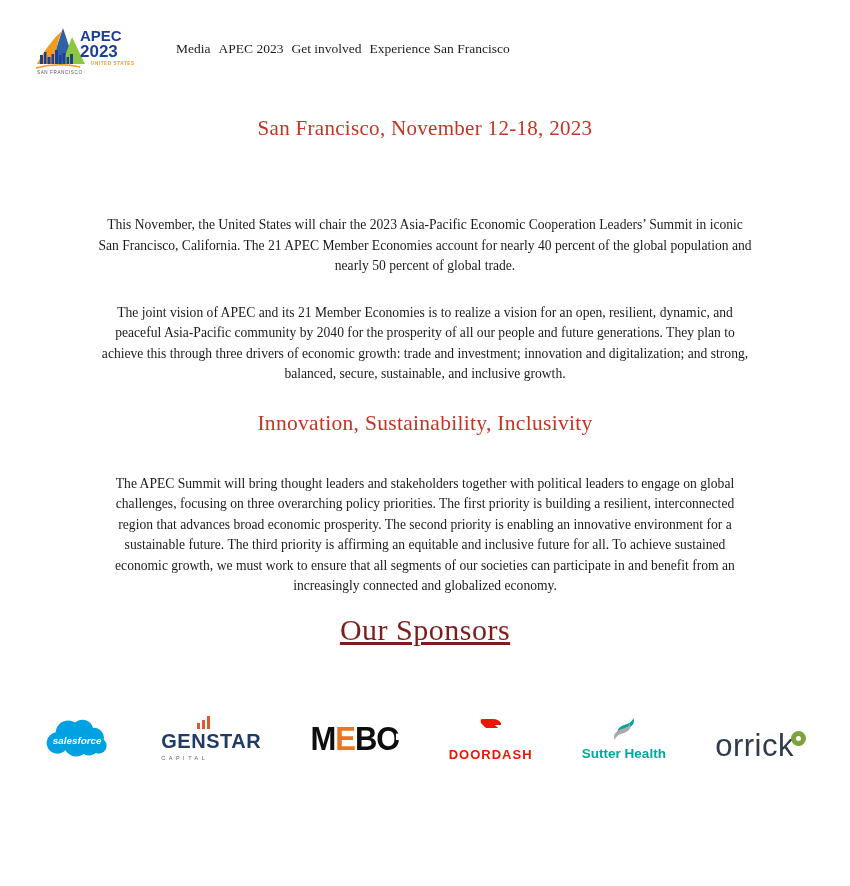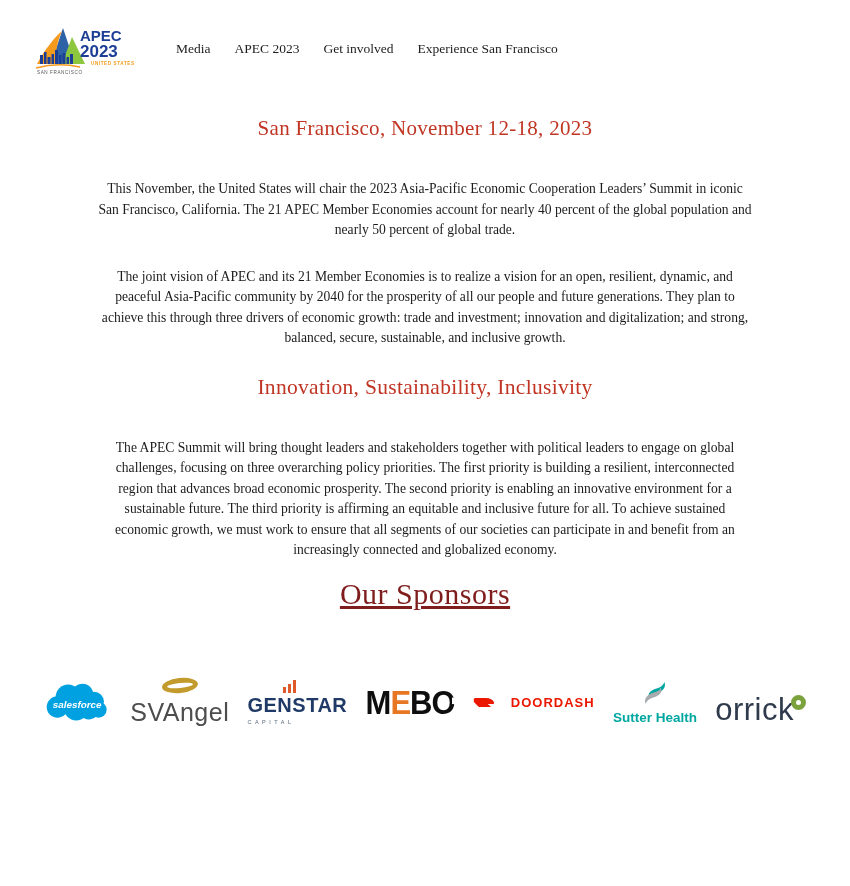--- a/index.html
+++ b/index.html
@@ -2,30 +2,30 @@
 <html><head>
 <meta charset="utf-8">
 <style>
   * { margin:0; padding:0; box-sizing:border-box; }
   html,body { width:850px; height:886px; background:#ffffff; overflow:hidden;
               font-family:"Liberation Serif", serif; color:#1b1b1b; }
 
   
   .site-header { display:flex; align-items:center; padding:20px 0 0 34px; height:84px; }
   .apec-logo { width:112px; height:56px; flex:0 0 auto; cursor:pointer; }
-  .main-nav { display:flex; gap:24px; margin-left:30px; margin-top:-6px; }
+  .main-nav { display:flex; gap:8px; margin-left:30px; margin-top:-6px; }
   .main-nav a { font-size:13.5px; color:#1d1d1d; text-decoration:none; cursor:pointer; }
 
   
   main { text-align:center; }
   .page-title { font-size:42px; font-weight:400; letter-spacing:0.5px; color:#171717; margin-top:52px; }
   .red-heading { color:#c13524; font-weight:500; font-size:21px; letter-spacing:0.3px; }
   .hero-subtitle { margin-top:32px; }
   .body-par { width:655px; margin:0 auto; font-size:13.6px; line-height:20.5px; color:#1b1b1b; }
-  .par-1 { margin-top:38px; }
+  .par-1 { margin-top:74px; }
   .par-2 { margin-top:26px; }
   .priorities-heading { margin-top:26px; font-size:21.5px; }
   .par-3 { margin-top:38px; }
   .sponsors-heading { margin-top:16px; font-size:30px; font-weight:400; color:#7f1d1d; letter-spacing:0.5px;text-decoration:underline; }
 
   
   .sponsor-row { margin-top:44px; padding:0 44px; display:flex; justify-content:space-between; align-items:center; height:96px; }
   .sponsor { display:flex; flex-direction:column; align-items:center; justify-content:center; }
 
   
@@ -42,21 +42,21 @@
   .genstar .bars i:nth-child(1){ height:6px; } .genstar .bars i:nth-child(2){ height:9px; } .genstar .bars i:nth-child(3){ height:13px; }
   .genstar .gs-text { font-family:"Liberation Sans", sans-serif; font-size:20px; font-weight:700; color:#1F3A66; letter-spacing:0.5px; margin-top:1px; }
   .genstar .gs-sub { font-family:"Liberation Sans", sans-serif; font-size:5.5px; letter-spacing:3.5px; color:#5A6B7C; margin-top:2px; }
 
   
   .mebo { position:relative; font-family:"Liberation Sans", sans-serif; font-weight:900; font-size:31px; letter-spacing:-1px; flex-direction:row; transform:scaleY(1.08); }
   .mebo .l-black { color:#0e0e0e; } .mebo .l-orange { color:#E87724; }
   .mebo .notch { position:absolute; right:-2px; top:13px; width:5px; height:6px; background:#ffffff; }
 
   
-  .doordash { flex-direction:row; gap:16px; align-items:center; }
+  .doordash { flex-direction:column; gap:16px; align-items:center; }
   .doordash .dd-text { font-family:"Liberation Sans", sans-serif; font-size:13px; font-weight:700; letter-spacing:1px; color:#EB1700; }
 
   
   .sutter { flex-direction:column; gap:5px; align-items:center; }
   .sutter .sh-text { font-family:"Liberation Sans", sans-serif; font-size:13.5px; font-weight:700; color:#00A6A0; }
 
   
   .orrick { flex-direction:row; align-items:center; }
   .orrick .or-text { font-family:"Liberation Sans", sans-serif; font-size:31px; font-weight:400; color:#2F3B4C; letter-spacing:0.5px; line-height:1; margin-top:14px; }
   .orrick .ring { display:inline-block; width:15px; height:15px; border:5px solid #7CA23D; border-radius:50%; margin-left:-3px; }
@@ -116,24 +116,20 @@
           <circle cx="43" cy="17" r="12"></circle>
             <circle cx="56" cy="25" r="11"></circle>
           <circle cx="61" cy="34" r="9"></circle>
             <circle cx="36" cy="32" r="14"></circle>
           <circle cx="50" cy="33" r="12"></circle>
         </g>
         <text x="37" y="32" text-anchor="middle" fill="#ffffff" font-family="Liberation Sans, sans-serif" font-size="11" font-style="italic" font-weight="bold">salesforce</text>
       </svg>
     </div>
 
-    <div class="sponsor svangel">
-      <span class="halo"></span>
-      <span class="sv-text">SVAngel</span>
-    </div>
 
     <div class="sponsor genstar">
       <div class="bars"><i></i><i></i><i></i></div>
       <div class="gs-text">GENSTAR</div>
       <div class="gs-sub">CAPITAL</div>
     </div>
 
     <div class="sponsor mebo">
       <span class="l-black">M</span>
         <span class="l-orange">E</span>

